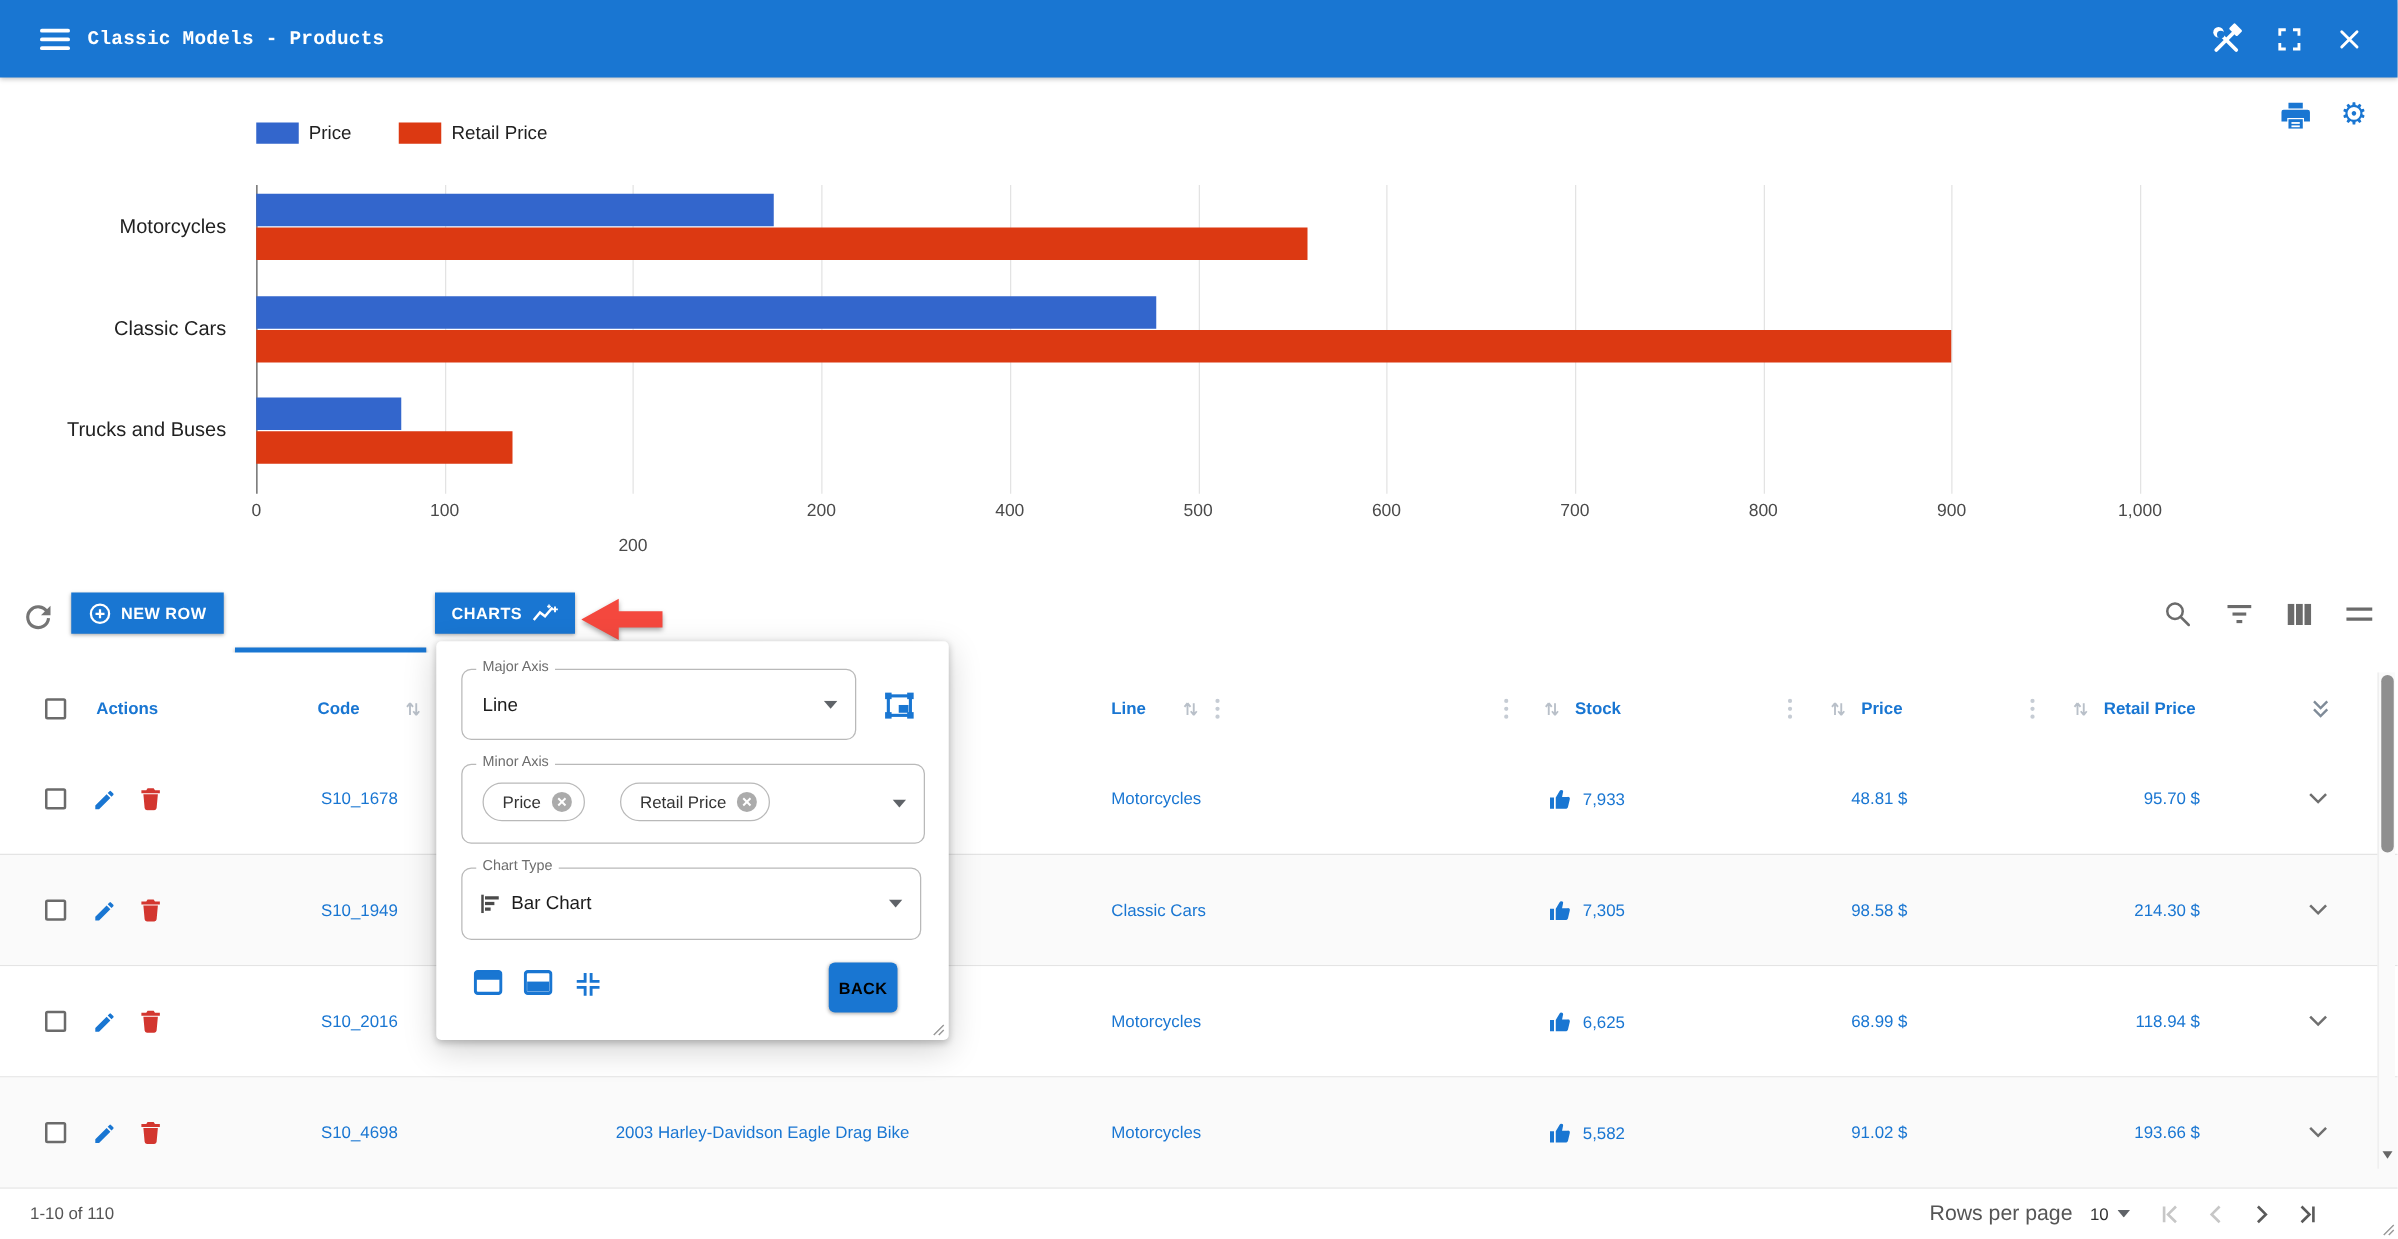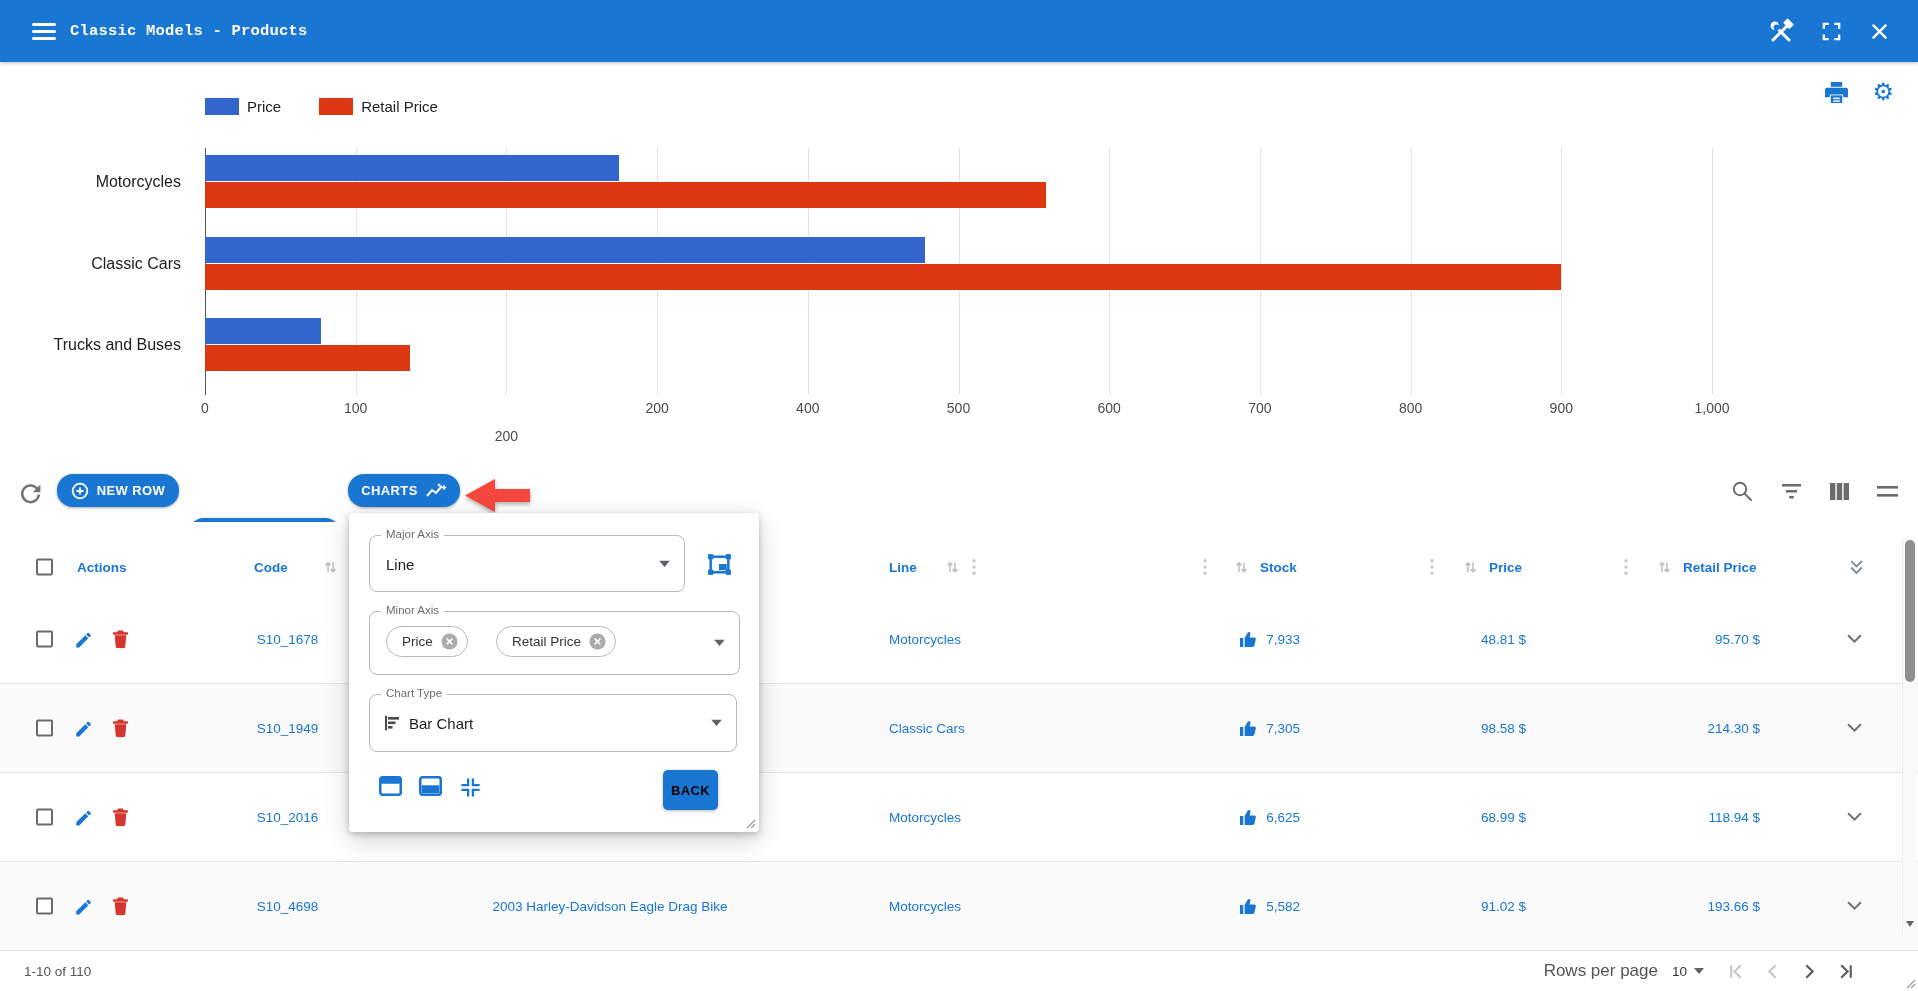--- a/index.html
+++ b/index.html
@@ -32,21 +32,21 @@
   #ylabels { position:absolute; left:0; top:86px; width:193px; height:247px; }
   .cat-label { position:absolute; right:12px; width:181px; height:53px; line-height:53px;
     text-align:right; font-size:16px; color:#212121; }
   #xaxis { position:absolute; left:205px; top:338px; width:1507px; height:20px; }
   .tick { position:absolute; transform:translateX(-50%); font-size:14px; color:#4a4a4a; }
 
   
   .toolbar { position:absolute; left:0; top:462px; width:1918px; height:60px; }
   .refresh-btn { position:absolute; left:14px; top:16px; }
   .btn { position:absolute; top:12px; height:33px; background:#1976d2; color:#fff; border:none;
-    border-radius:16px; font-family:inherit; font-size:13px; font-weight:bold; letter-spacing:.4px;
+    border-radius:0; font-family:inherit; font-size:13px; font-weight:bold; letter-spacing:.4px;
     display:flex; align-items:center; justify-content:center; gap:8px; cursor:pointer;
     box-shadow:0 1px 3px rgba(0,0,0,.35); padding:0 12px; }
   .btn-newrow { left:57px; width:122px; }
   .btn-bulk { left:188px; width:153px;margin-top:44px; }
   .btn-charts { left:348px; width:112px; }
   .anno-arrow { position:absolute; left:465px; top:16px; filter:drop-shadow(0 2px 2px rgba(0,0,0,.35)); }
   .toolbar-right { position:absolute; right:16px; top:14px; display:flex; gap:20px; align-items:center; }
 
   
   .table-wrap { position:absolute; left:0; top:522px; width:1918px; height:429px; background:#fff; }

